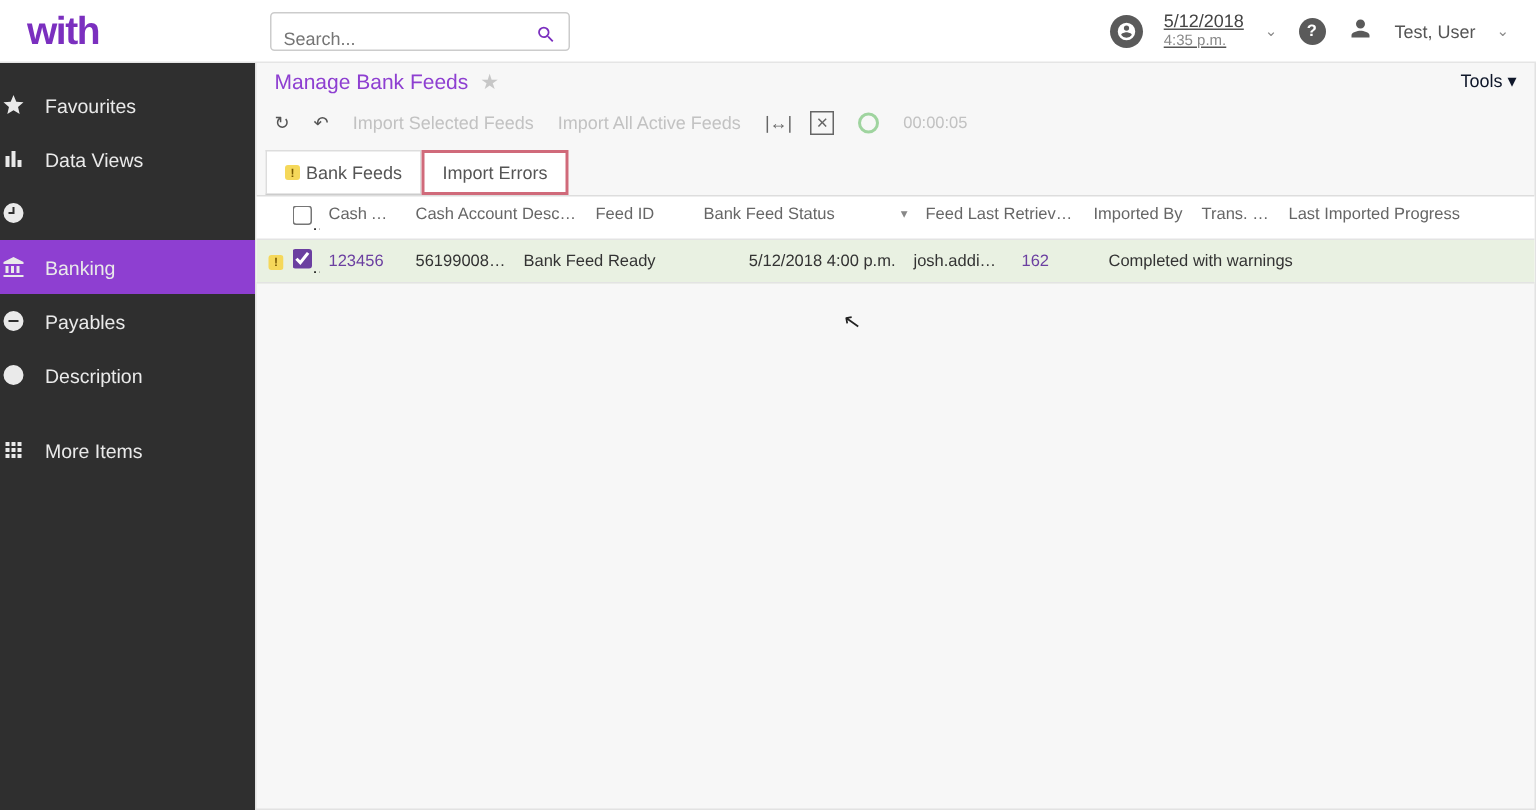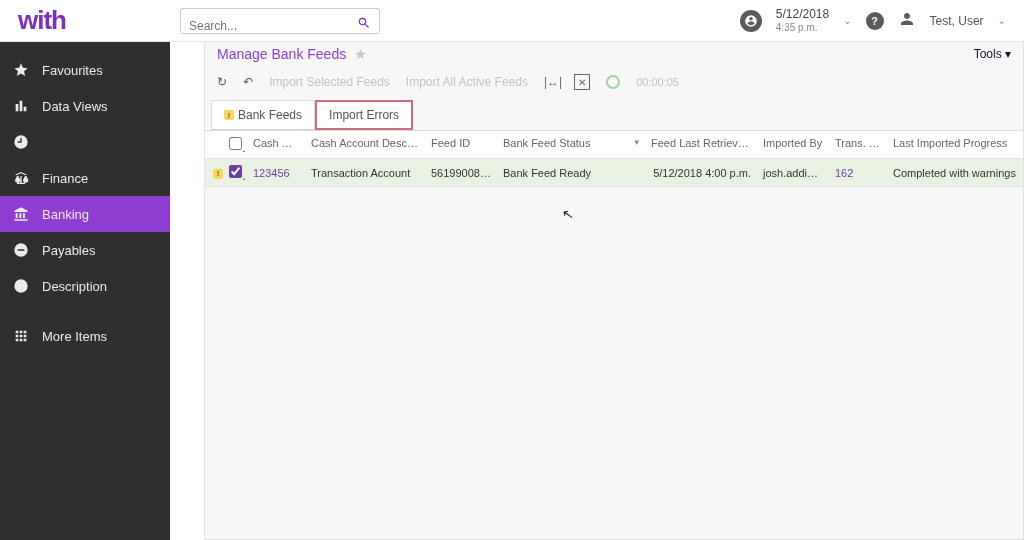--- a/index.html
+++ b/index.html
@@ -7,36 +7,36 @@
 
 
 .topbar { height:42px; background:#fff; display:flex; align-items:center; border-bottom:1px solid #e5e5e5; }
 .logo { width:170px; padding-left:18px; font-size:26px; font-weight:900; letter-spacing:-1px; color:#7b2fbf; }
 .search-box { margin-left:10px; width:200px; height:26px; border:1px solid #ccc; border-radius:3px; display:flex; align-items:flex-end; padding:0 8px; background:#fff; }
 .search-box input { border:0; outline:0; flex:1; font-size:12px; color:#999; background:transparent; }
 .search-box .sicon { color:#7b2fbf; font-size:14px; }
 .topbar-spacer { flex:1; }
 .top-right { display:flex; align-items:center; gap:14px; padding-right:18px; font-size:12px; color:#555; }
 .company-icon { width:22px; height:22px; border-radius:50%; background:#5a5a5a; display:flex; align-items:center; justify-content:center; color:#fff; font-size:12px; }
-.datebox { line-height:1.1; }
+.datebox { line-height:1.1;text-decoration:underline; }
 .datebox .d1 { font-size:12px; color:#444; }
 .datebox .d2 { font-size:10px; color:#888; }
 .chev { color:#888; font-size:10px; }
 .help-icon { width:18px; height:18px; border-radius:50%; background:#5a5a5a; color:#fff; display:flex; align-items:center; justify-content:center; font-size:11px; font-weight:bold; }
 .person-icon svg { width:18px; height:18px; fill:#5a5a5a; }
 
 
 .sidebar { position:absolute; left:0; top:42px; bottom:0; width:170px; background:#2f2f2f; color:#fff; padding-top:10px; }
-.sb-item { display:flex; align-items:center; gap:12px; padding:10px 12px; font-size:13px; cursor:pointer; color:#eaeaea; }
+.sb-item { display:flex; align-items:center; gap:12px; padding:10px 0; font-size:13px; cursor:pointer; color:#eaeaea; }
 .sb-item.active { background:#8e3fd1; }
 .sb-item .ic { width:18px; display:flex; justify-content:center; color:#eaeaea; }
 .sb-item .ic svg { width:16px; height:16px; fill:#eaeaea; }
 
 
-.main { position:absolute; left:170px; right:0; top:42px; bottom:0; background:#f7f7f7; border:1px solid #e2e2e2; border-top:0;margin-left:34px; }
+.main { position:absolute; left:170px; right:0; top:42px; bottom:0; background:#f7f7f7; border:1px solid #e2e2e2; border-top:0; }
 .page-header { display:flex; align-items:center; justify-content:space-between; padding:4px 12px 8px 12px; }
 .page-title { font-size:14px; color:#8e3fd1; display:flex; align-items:center; gap:8px; }
 .page-title .star { color:#c7c7c7; }
 .tools { font-size:12px; color:#0f172a; }
 
 .toolbar { display:flex; align-items:center; gap:16px; padding:4px 12px 10px 12px; font-size:12px; color:#bbb; }
 .toolbar .tb-btn { color:#555; cursor:pointer; }
 .toolbar .tb-text { color:#c2c2c2; }
 .toolbar .sep-icons { display:flex; gap:12px; align-items:center; color:#666; }
 .tb-box { width:16px; height:16px; border:1px solid #666; display:inline-flex; align-items:center; justify-content:center; font-size:10px; }
@@ -115,28 +115,20 @@
         </svg>
       </span>
       <span>Data Views</span>
     </div>
   <div class="sb-item">
       <span class="ic">
         <svg viewBox="0 0 24 24">
           <path d="M12 2a10 10 0 100 20 10 10 0 000-20zm1 11H7v-2h4V6h2v7z"></path>
         </svg>
       </span>
-    </div>
-  <div class="sb-item">
-      <span class="ic">
-        <svg viewBox="0 0 24 24">
-          <path d="M12 3l9 4-2 1-7-3-7 3-2-1 9-4zm-6 6l-3 6a4 4 0 008 0l-3-6H6zm12 0l-3 6a4 4 0 008 0l-3-6h-2zM11 9h2v10h5v2H6v-2h5V9z"></path>
-        </svg>
-      </span>
-      <span>Finance</span>
     </div>
   <div class="sb-item active">
       <span class="ic">
         <svg viewBox="0 0 24 24">
           <path d="M12 2L2 7v2h20V7L12 2zM4 11h3v7H4zm5.5 0h3v7h-3zM15 11h3v7h-3zM2 20h20v2H2z"></path>
         </svg>
       </span>
       <span>Banking</span>
     </div>
   <div class="sb-item">
@@ -208,21 +200,20 @@
       <div class="c-status">Bank Feed Status</div>
       <div class="c-last">Feed Last Retrieved On</div>
       <div class="c-imp">Imported By</div>
       <div class="c-trans">Trans. Last Imported</div>
       <div class="c-prog">Last Imported Progress</div>
     </div>
     <div class="gr">
       <div class="c-flag"><span class="warn">!</span></div>
       <div class="c-chk"><input type="checkbox" checked="" style=""></div>
       <div class="c-cash link">123456</div>
-      <div class="c-desc">Transaction Account</div>
       <div class="c-feed">5619900807</div>
       <div class="c-status">Bank Feed Ready</div>
       <div class="c-last">5/12/2018 4:00 p.m.</div>
       <div class="c-imp">josh.addiso...</div>
       <div class="c-trans link">162</div>
       <div class="c-prog">Completed with warnings</div>
     </div>
   </div>
 </div>
 

